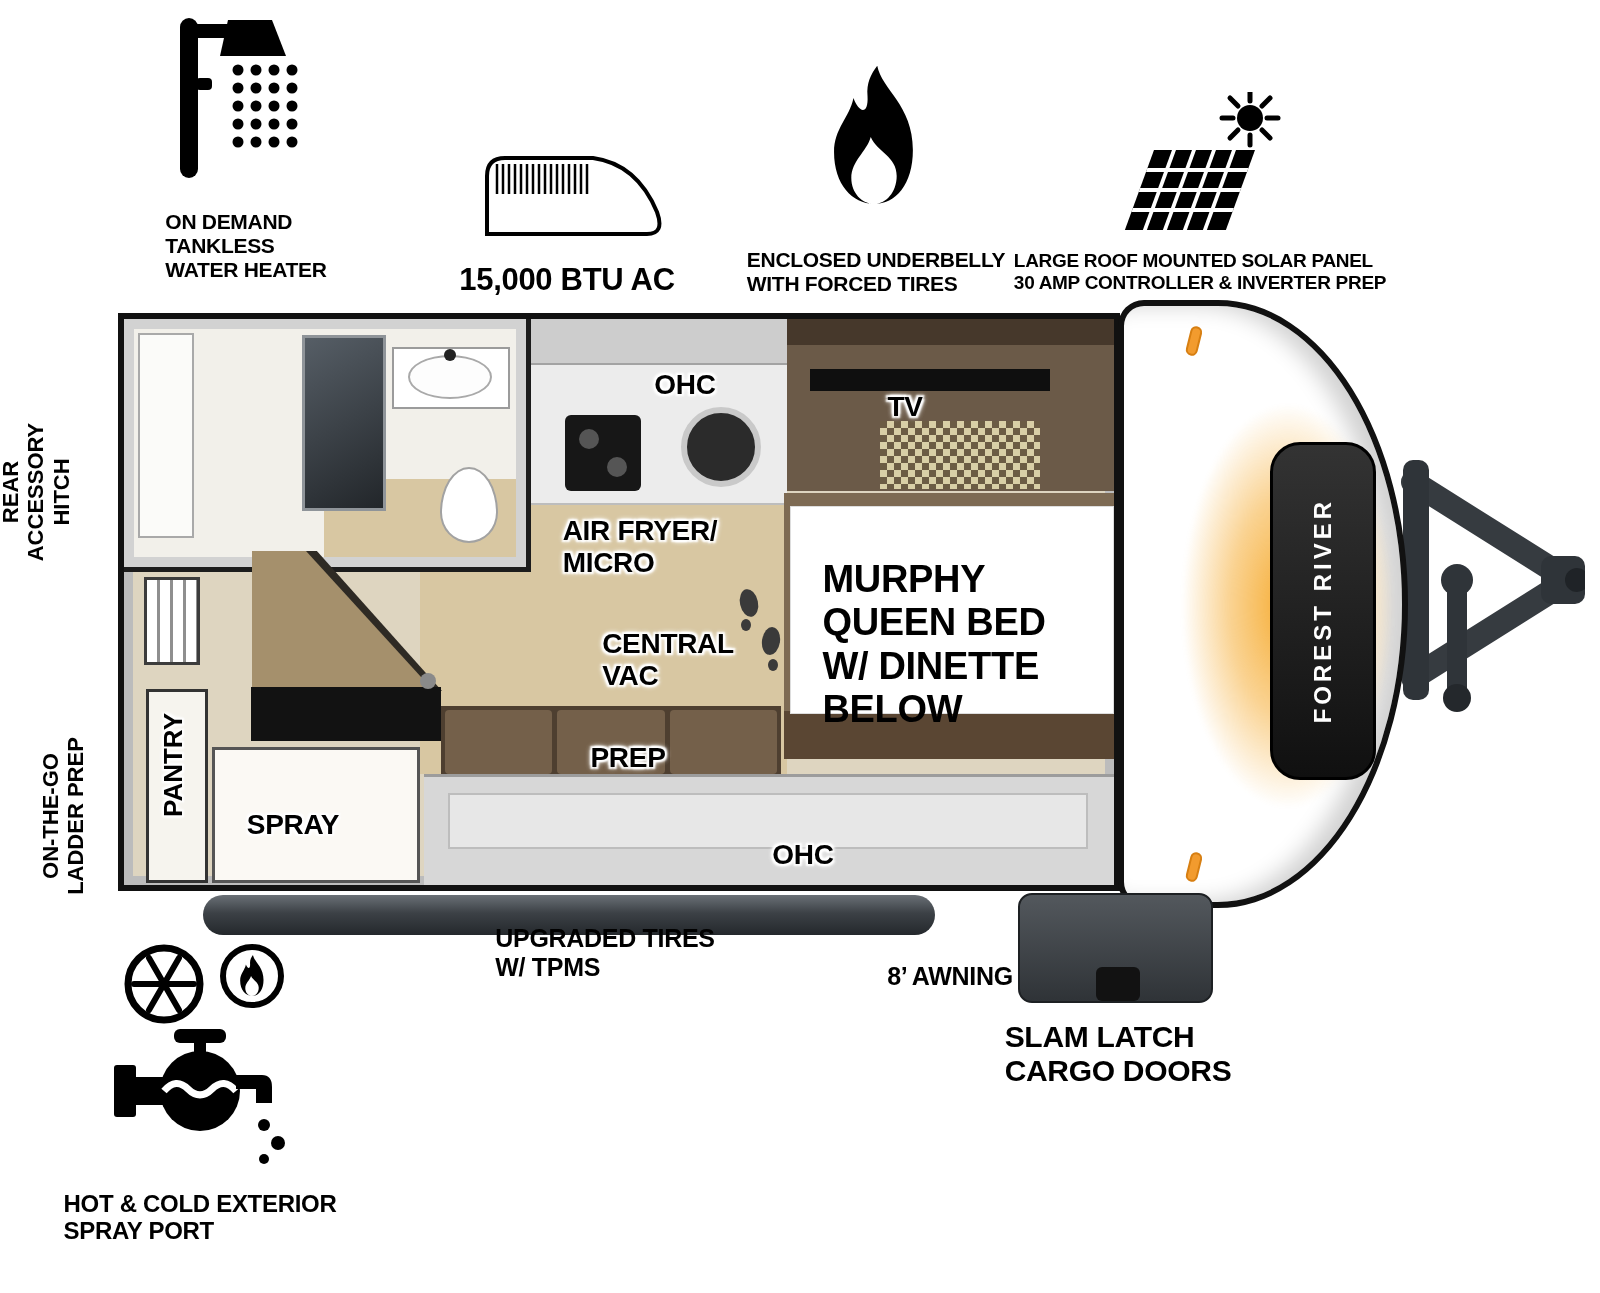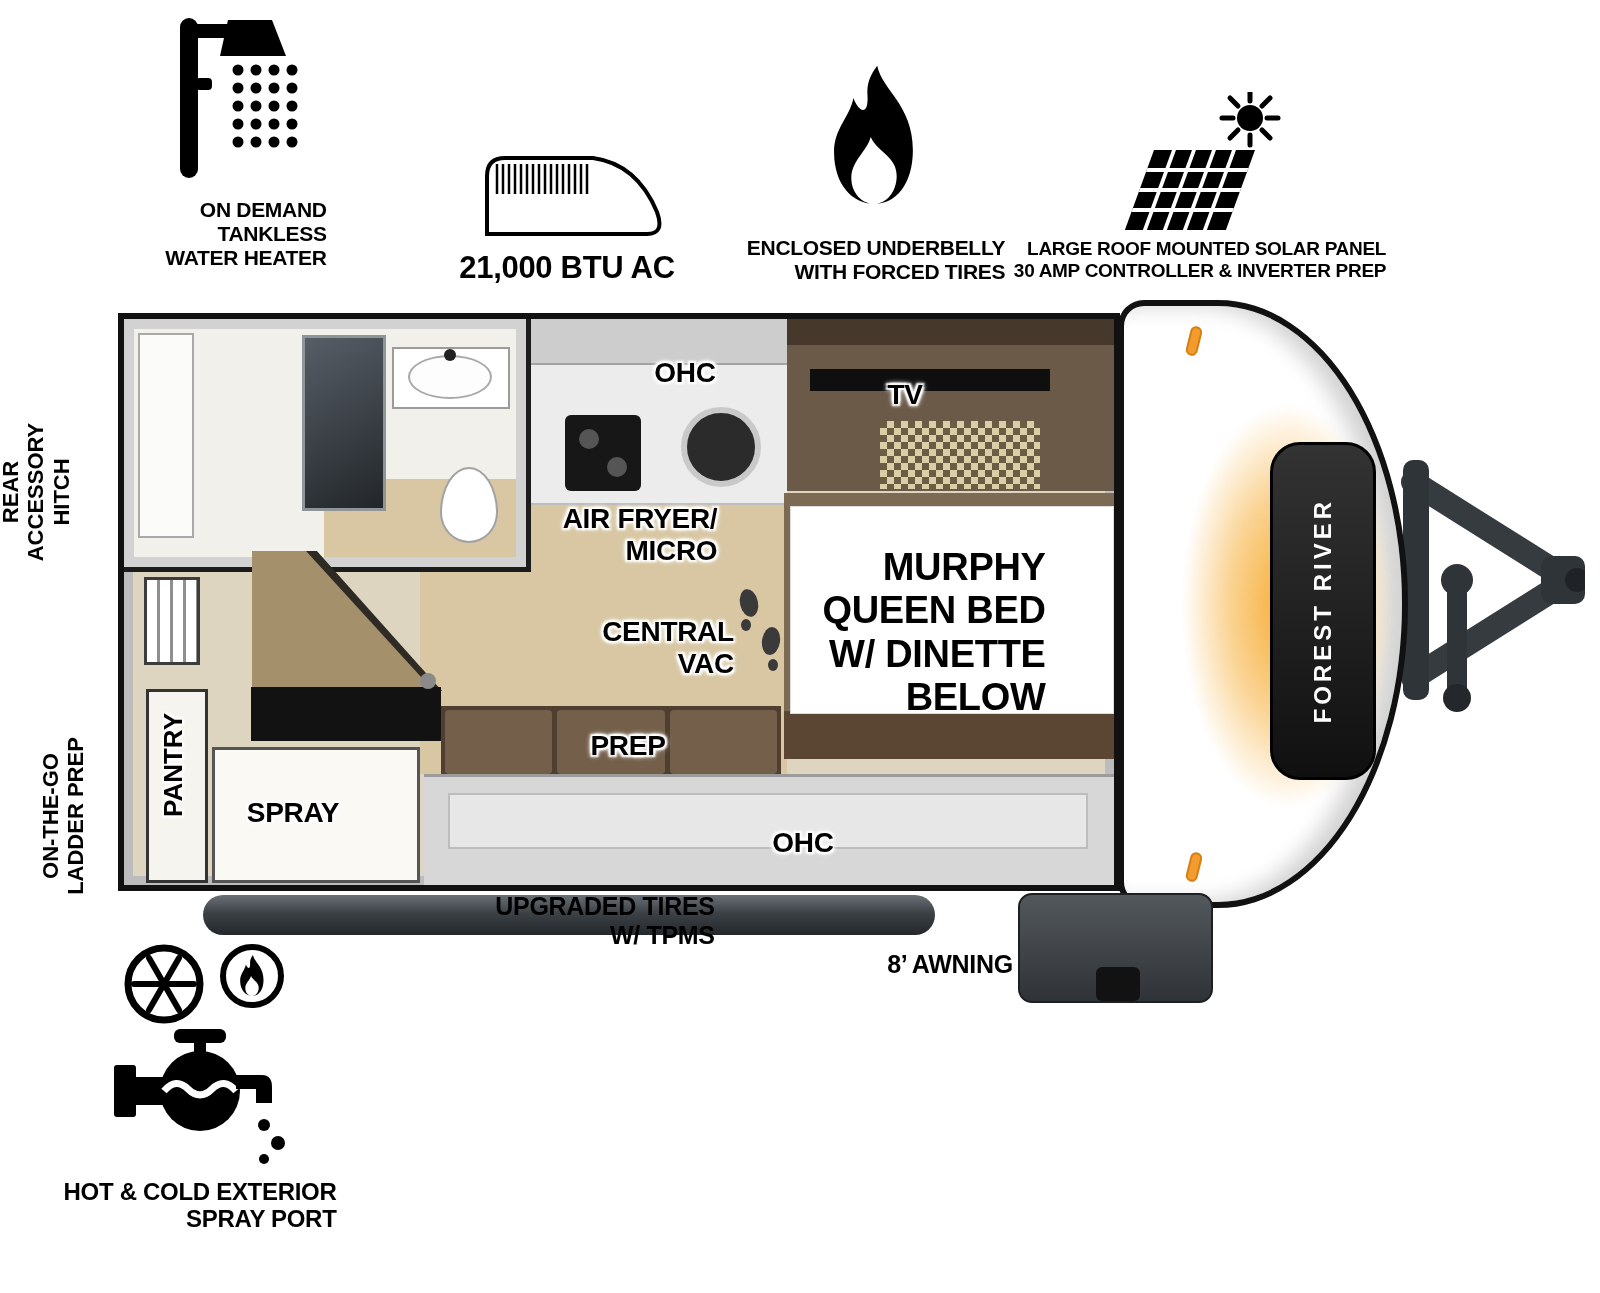--- a/index.html
+++ b/index.html
@@ -3,22 +3,22 @@
 <meta charset="utf-8">
 <style>
   * { margin:0; padding:0; box-sizing:border-box; }
   body { background:#fff; }
   #canvas {
     position:relative; width:1600px; height:1293px; background:#fff;
     font-family:"Liberation Sans", sans-serif; color:#000; overflow:hidden;
   }
   .abs { position:absolute; }
   .lbl {
-    position:absolute; font-weight:700; text-align:right; white-space:pre-line;
-    line-height:1.14; letter-spacing:-0.3px; transform:translateX(-50%);
+    position:absolute; font-weight:700; text-align:left; white-space:pre-line;
+    line-height:1.14; letter-spacing:-0.3px; transform:translateX(-50%);margin-top:12px;
   }
   .halo {
     text-shadow:-2px -2px 2px #fff, 2px -2px 2px #fff, -2px 2px 2px #fff,
                  2px 2px 2px #fff, 0 0 6px #fff, 0 0 6px #fff;
   }
   .vrot {
     position:absolute; font-weight:700; text-align:center; white-space:pre-line;
     line-height:1.15; transform:translate(-50%,-50%) rotate(-90deg);
   }
   
@@ -127,21 +127,21 @@
       <line x1="70" y1="16" x2="70" y2="46"></line>
         <line x1="76" y1="16" x2="76" y2="46"></line>
       <line x1="82" y1="16" x2="82" y2="46"></line>
         <line x1="88" y1="16" x2="88" y2="46"></line>
       <line x1="94" y1="16" x2="94" y2="46"></line>
         <line x1="100" y1="16" x2="100" y2="46"></line>
       <line x1="106" y1="16" x2="106" y2="46"></line>
         <line x1="112" y1="16" x2="112" y2="46"></line>
     </g>
   </svg>
-  <div class="lbl" style="left:567px;top:250px;font-size:31px">21,000 BTU AC</div>
+  <div class="lbl" style="left:567px;top:250px;font-size:31px">15,000 BTU AC</div>
 
   <svg class="abs" style="left:820px;top:56px" width="108" height="162" viewBox="0 0 100 132">
     <path fill-rule="evenodd" fill="#000" d="M53,0 C57,22 86,36 86,78 C86,110 70,128 50,128 C30,128 13,110 13,80
          C13,58 27,49 31,30 C36,44 45,46 44,28 C43,16 47,8 53,0 Z
          M50,128 C39,128 29,118 29,104 C29,88 43,80 47,66 C53,80 71,84 71,102
          C71,117 61,128 50,128 Z"></path>
   </svg>
   <div class="lbl" style="left:876px;top:236px;font-size:21px">ENCLOSED UNDERBELLY
 WITH FORCED TIRES</div>
 
@@ -280,23 +280,25 @@
     </div>
     <div class="marker" style="left:64px;top:20px"></div>
     <div class="marker" style="left:64px;top:546px"></div>
   </div>
 
   <div class="chassis-bar"></div>
   <div class="cargo-box">
     <div class="cargo-latch"></div>
   </div>
 
-  <div class="lbl" style="left:605px;top:892px;font-size:25px">UPGRADED TIRES
+  <div class="lbl" style="left:605px;top:912px;font-size:25px">UPGRADED TIRES
 W/ TPMS</div>
   <div class="lbl" style="left:950px;top:950px;font-size:25px">8’ AWNING</div>
+  <div class="lbl" style="left:1118px;top:1008px;font-size:30px">SLAM LATCH
+CARGO DOORS</div>
 
   <svg class="abs" style="left:112px;top:942px" width="190" height="230" viewBox="0 0 190 230">
     <circle cx="52" cy="42" r="36" fill="#fff" stroke="#000" stroke-width="7"></circle>
     <g stroke="#000" stroke-width="6" stroke-linecap="round">
       <line x1="22" y1="42" x2="82" y2="42"></line>
       <line x1="37" y1="16" x2="67" y2="68"></line>
       <line x1="67" y1="16" x2="37" y2="68"></line>
     </g>
     <circle cx="140" cy="34" r="29" fill="#fff" stroke="#000" stroke-width="6"></circle>
     <g transform="translate(124,13) scale(0.32)">

